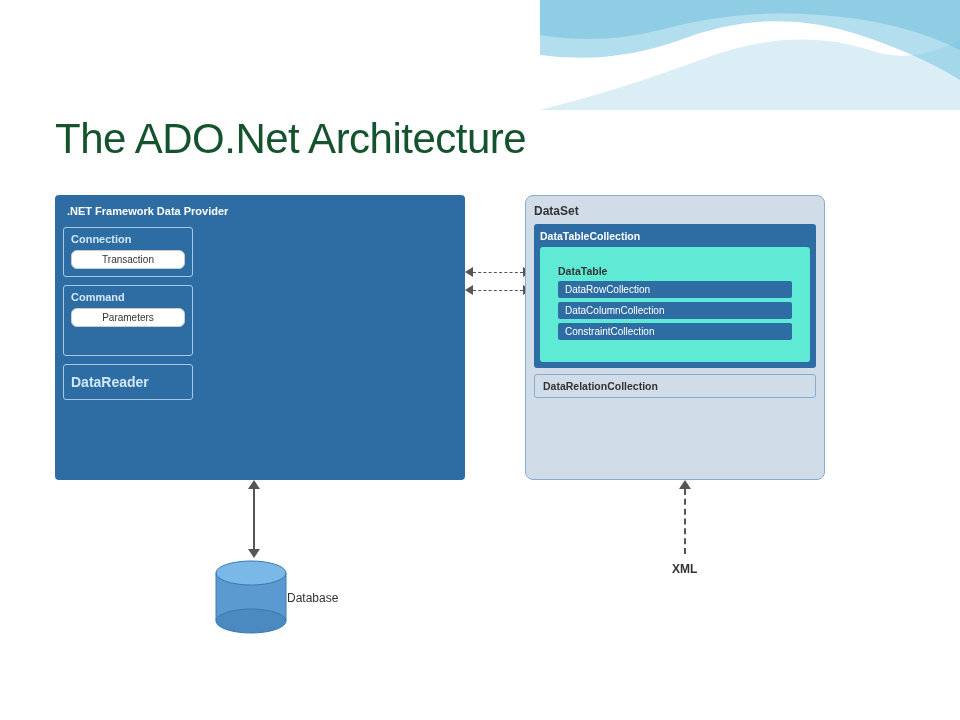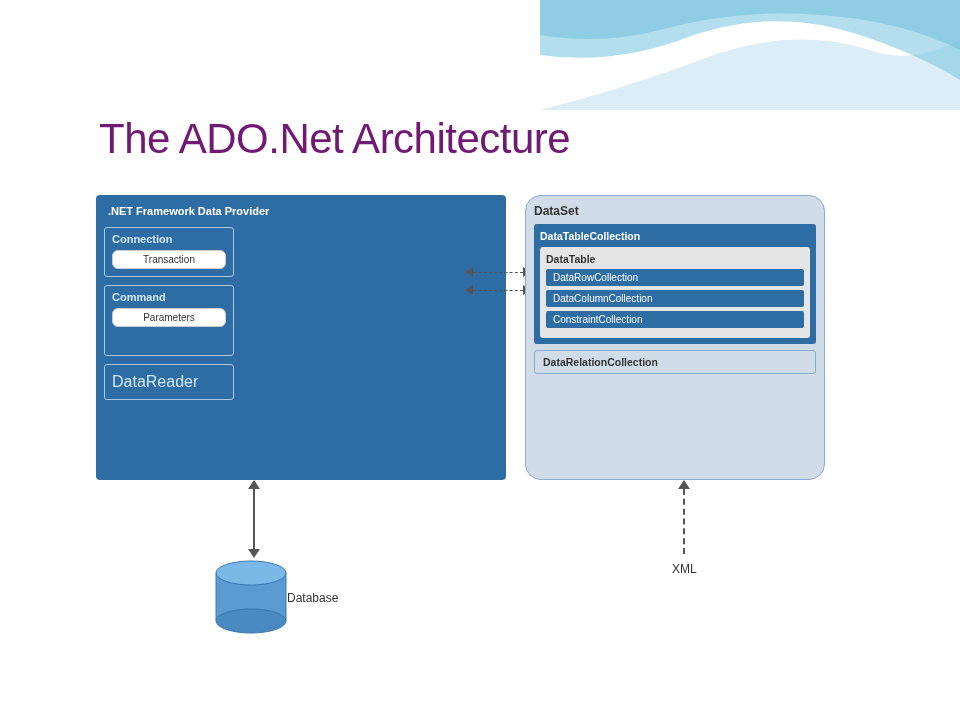--- a/index.html
+++ b/index.html
@@ -22,23 +22,22 @@
       height: 110px;
       overflow: hidden;
     }
 
     .page-title {
       position: absolute;
       top: 115px;
       left: 55px;
       font-size: 42px;
       font-weight: 300;
-      color: #701a75;
+      color: #14532d;
       letter-spacing: -0.5px;
-      margin-left: 44px;
     }
 
     
     .diagram {
       position: absolute;
       top: 195px;
       left: 55px;
       width: 850px;
       height: 450px;
     }
@@ -46,21 +45,20 @@
     
     .net-box {
       position: absolute;
       left: 0;
       top: 0;
       width: 410px;
       height: 285px;
       background: #2e6da4;
       border-radius: 4px;
       padding: 8px;
-      margin-left: 41px;
     }
 
     .net-box-label {
       color: #ffffff;
       font-size: 11px;
       font-weight: 600;
       margin-bottom: 8px;
       padding: 2px 4px;
     }
 
@@ -108,22 +106,22 @@
       background: #2e6da4;
       border: 1.5px solid #a8c8e8;
       border-radius: 3px;
       padding: 5px 7px;
       height: 36px;
       display: flex;
       align-items: center;
     }
     .datareader-label {
       color: #d0e8f8;
-      font-size: 16px;
-      font-weight: 400;
+      font-size: 14px;
+      font-weight: 700;
     }
 
     
     .adapter-column {
       display: flex;
       flex-direction: column;
       gap: 0px;
       width: 148px;
     }
 
@@ -147,21 +145,21 @@
 
     
     .dataset-box {
       position: absolute;
       right: 0;
       top: 0;
       width: 300px;
       height: 285px;
       background: #d0dde8;
       border: 1.5px solid #8aabcb;
-      border-radius: 16px;
+      border-radius: 8px;
       padding: 8px;
     }
 
     .dataset-label {
       color: #333;
       font-size: 12px;
       font-weight: 600;
       margin-bottom: 6px;
     }
 
@@ -173,23 +171,23 @@
     }
 
     .dtc-label {
       color: #ffffff;
       font-size: 10.5px;
       font-weight: 600;
       margin-bottom: 5px;
     }
 
     .dt-box {
-      background: #e5e5e5;
-      border-radius: 3px;
-      padding: 6px;
+      background: #5eead4;
+      border-radius: 3px;
+      padding: 18px;
     }
 
     .dt-label {
       color: #333;
       font-size: 10.5px;
       font-weight: 600;
       margin-bottom: 4px;
     }
 
     .collection-box {
@@ -216,20 +214,21 @@
     .db-label {
       font-size: 12px;
       color: #333;
       margin-top: 5px;
     }
 
     .xml-label {
       font-size: 12px;
       color: #333;
       margin-top: 5px;
+      font-weight: bold;
     }
   </style>
 </head>
 <body>
 
 <svg class="wave-decoration" viewBox="0 0 420 110" xmlns="http://www.w3.org/2000/svg">
   <path d="M420,0 L420,110 L0,110 Q80,90 160,60 Q250,25 330,50 Q370,65 420,40 Z" fill="#b8dded" opacity="0.5"></path>
   <path d="M420,0 L420,80 Q380,55 320,35 Q230,5 140,40 Q70,65 0,55 L0,0 Z" fill="#7ec8e3" opacity="0.6"></path>
   <path d="M420,0 L420,50 Q360,20 280,15 Q200,8 120,30 Q60,45 0,35 L0,0 Z" fill="#5ab4d4" opacity="0.4"></path>
 </svg>

